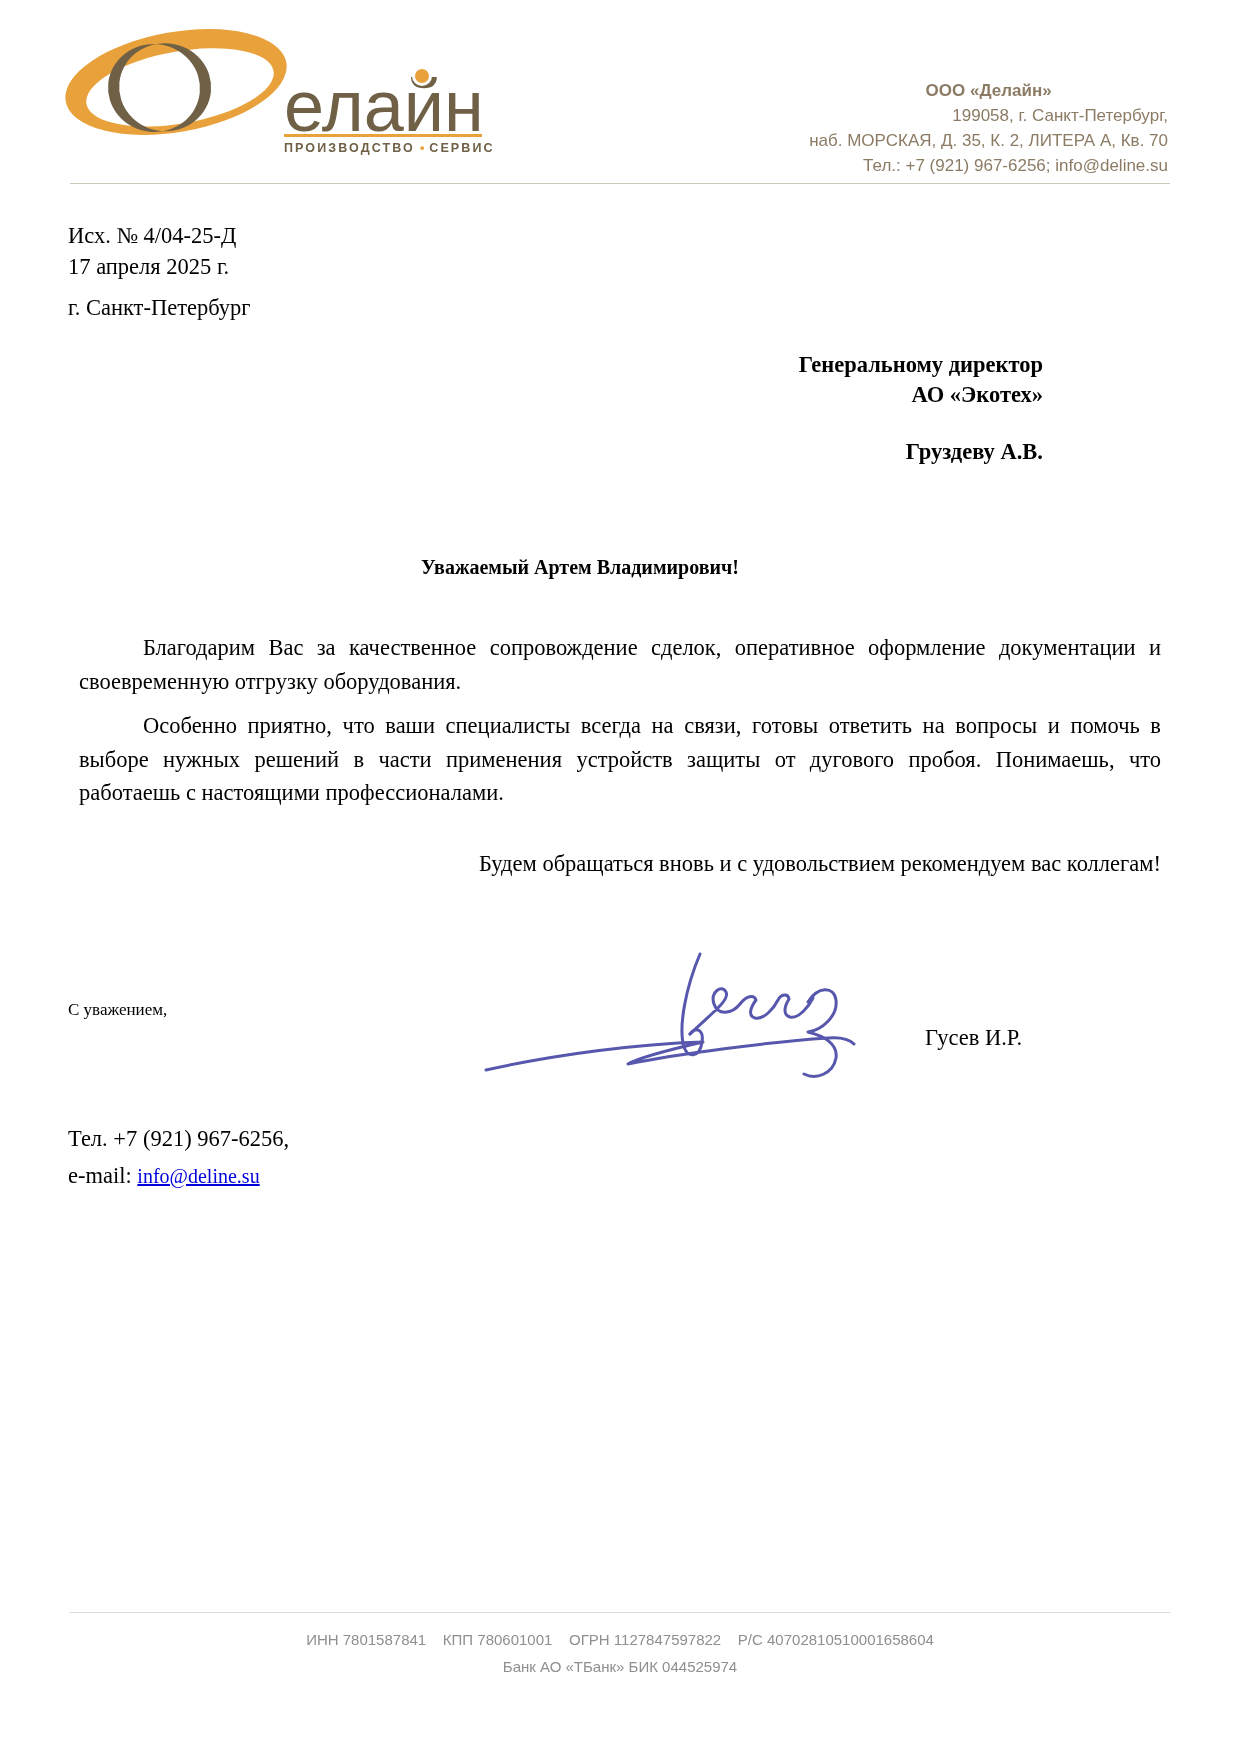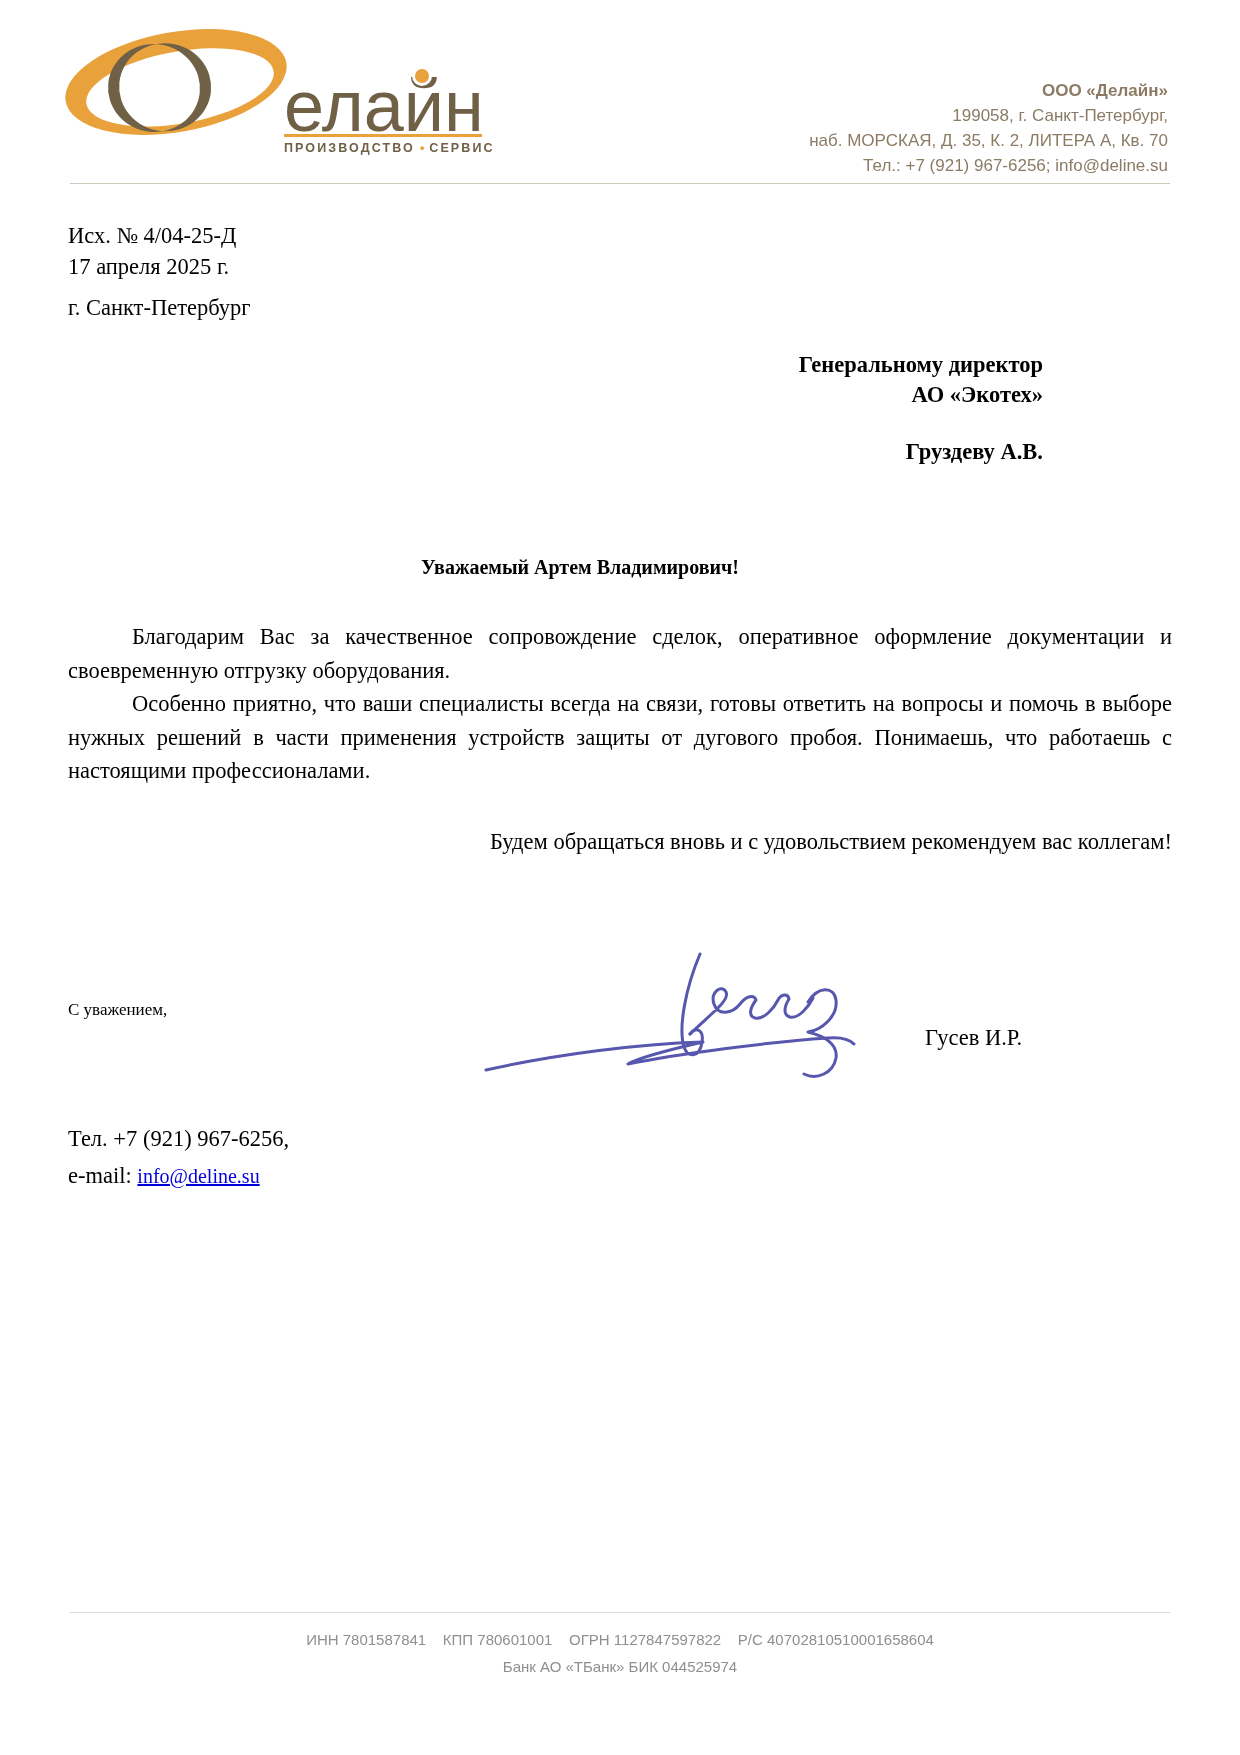--- a/index.html
+++ b/index.html
@@ -32,21 +32,21 @@
     font-family:"Liberation Sans","DejaVu Sans",sans-serif;
     font-size:12.5px;font-weight:600;letter-spacing:2.1px;color:#6F6046;
     white-space:nowrap;
   }
   .logo-tagline .bullet{color:#E9A23B;margin:0 5px;letter-spacing:0;}
   .company-info{
     position:absolute;right:72px;top:78px;text-align:right;
     font-family:"Liberation Sans","DejaVu Sans",sans-serif;
     font-size:17px;line-height:25px;color:#8C7B64;
   }
-  .company-info .name{font-weight:700;}
+  .company-info .name{font-weight:700;text-align:center;}
   .header-rule{
     position:absolute;left:70px;top:183px;width:1100px;height:0;
     border-top:1.5px solid #CFC8BC;
   }
   
   .ref-block{position:absolute;left:68px;top:220px;font-size:22.5px;line-height:31px;}
   .city{position:absolute;left:68px;top:295px;font-size:22.5px;}
   .addressee{
     position:absolute;right:197px;top:350px;text-align:right;
     font-size:22.5px;line-height:30px;font-weight:700;
@@ -54,21 +54,21 @@
   .addressee .name{margin-top:27px;}
   .salutation{
     position:absolute;left:20px;top:556px;width:1120px;text-align:center;
     font-size:20px;font-weight:700;
   }
   
   .body-text{
     position:absolute;left:68px;top:620px;width:1104px;
     font-size:22.5px;line-height:33.5px;
   }
-  .body-text p{margin:0;text-indent:64px;text-align:justify;}
+  .body-text p{margin:11px;text-indent:64px;text-align:justify;}
   .body-text p.no-indent{text-indent:0;text-align:right;margin-top:37px;}
   
   .closing{position:absolute;left:68px;top:993px;font-size:17px;line-height:33px;}
   .signer{position:absolute;left:925px;top:1025px;font-size:22.5px;}
   .signature-svg{position:absolute;left:478px;top:942px;}
   .contacts{position:absolute;left:68px;top:1120px;font-size:22.5px;line-height:37px;}
   .contacts a{color:#0000DC;text-decoration:underline;font-size:20px;}
   
   .footer-rule{
     position:absolute;left:70px;top:1612px;width:1100px;height:0;

